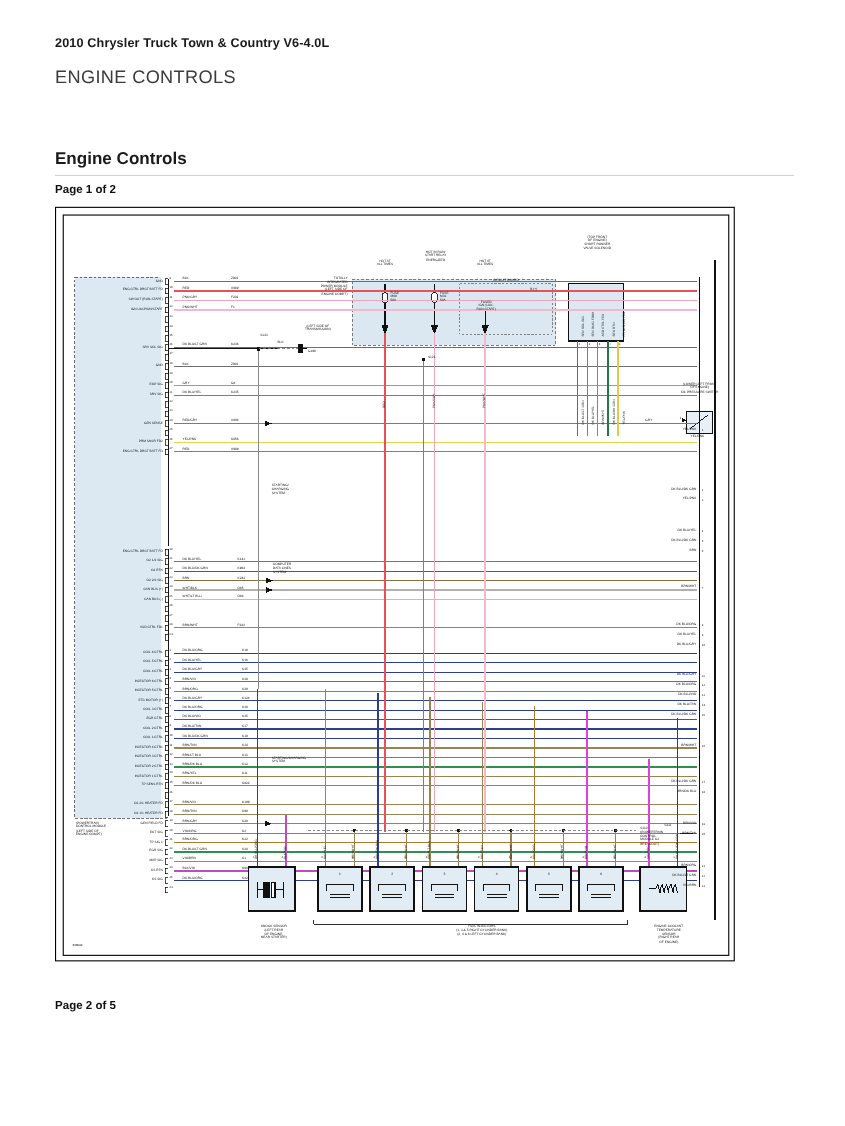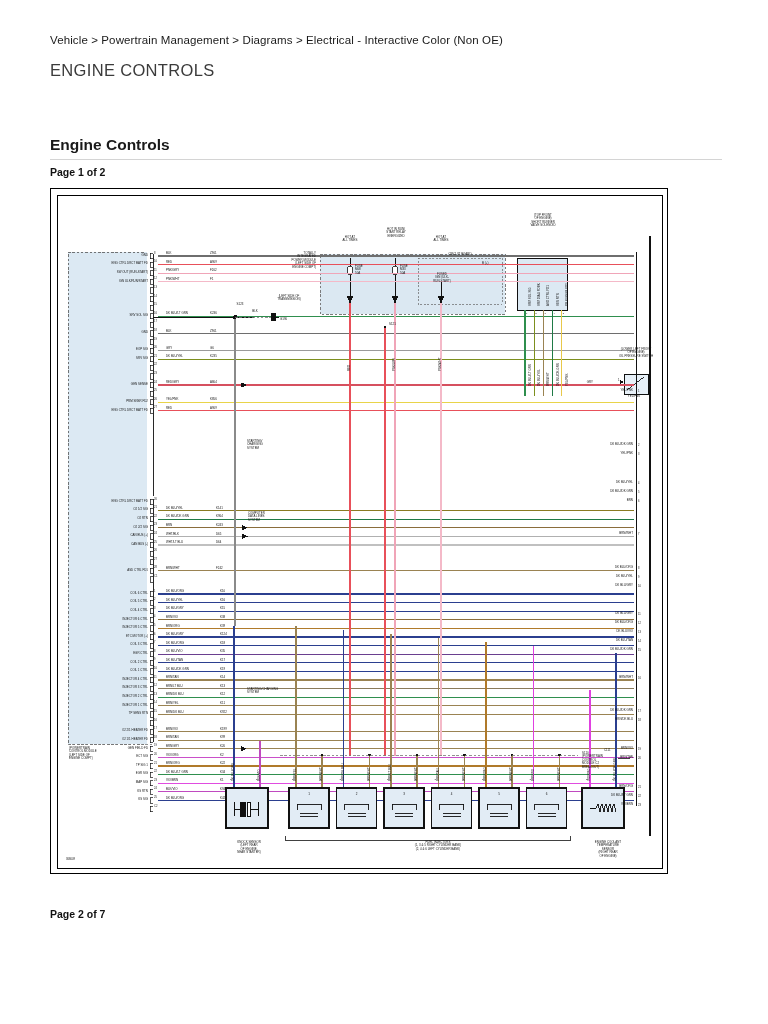--- a/index.html
+++ b/index.html
@@ -70,30 +70,30 @@
     letter-spacing: .01em;
   }
   .box { position: absolute; border: 1px solid #000; background: #fff; }
 </style>
 </head>
 <body>
 
 <div id="page">
 
   <div class="hdr">
-    <div class="crumb">Vehicle &gt; Powertrain Management &gt; Diagrams &gt; Electrical - Interactive Color (Non OE)</div>
+    <div class="veh">2010 Chrysler Truck Town &amp; Country V6-4.0L</div>
     <div class="sect">ENGINE CONTROLS</div>
   </div>
 
   <div class="title-wrap">
     <div class="t">Engine Controls</div>
   </div>
 
   <div class="pagelbl" id="page-top-label">Page 1 of 2</div>
-  <div class="pagelbl" id="page-bot-label">Page 2 of 7</div>
+  <div class="pagelbl" id="page-bot-label">Page 2 of 5</div>
 
   <div id="diagram">
     <div id="diagram-inner">
       <svg class="sheet" viewBox="0 0 606 674" width="606" height="674" xmlns="http://www.w3.org/2000/svg" shape-rendering="crispEdges">
         <defs>
           <style>
             .w  { stroke-width:1; fill:none; }
             .w2 { stroke-width:1.2; fill:none; }
             .blk{ stroke:#111; }
             .txt{ font-family:"Liberation Sans",sans-serif; font-size:3.1px; fill:#111; }

